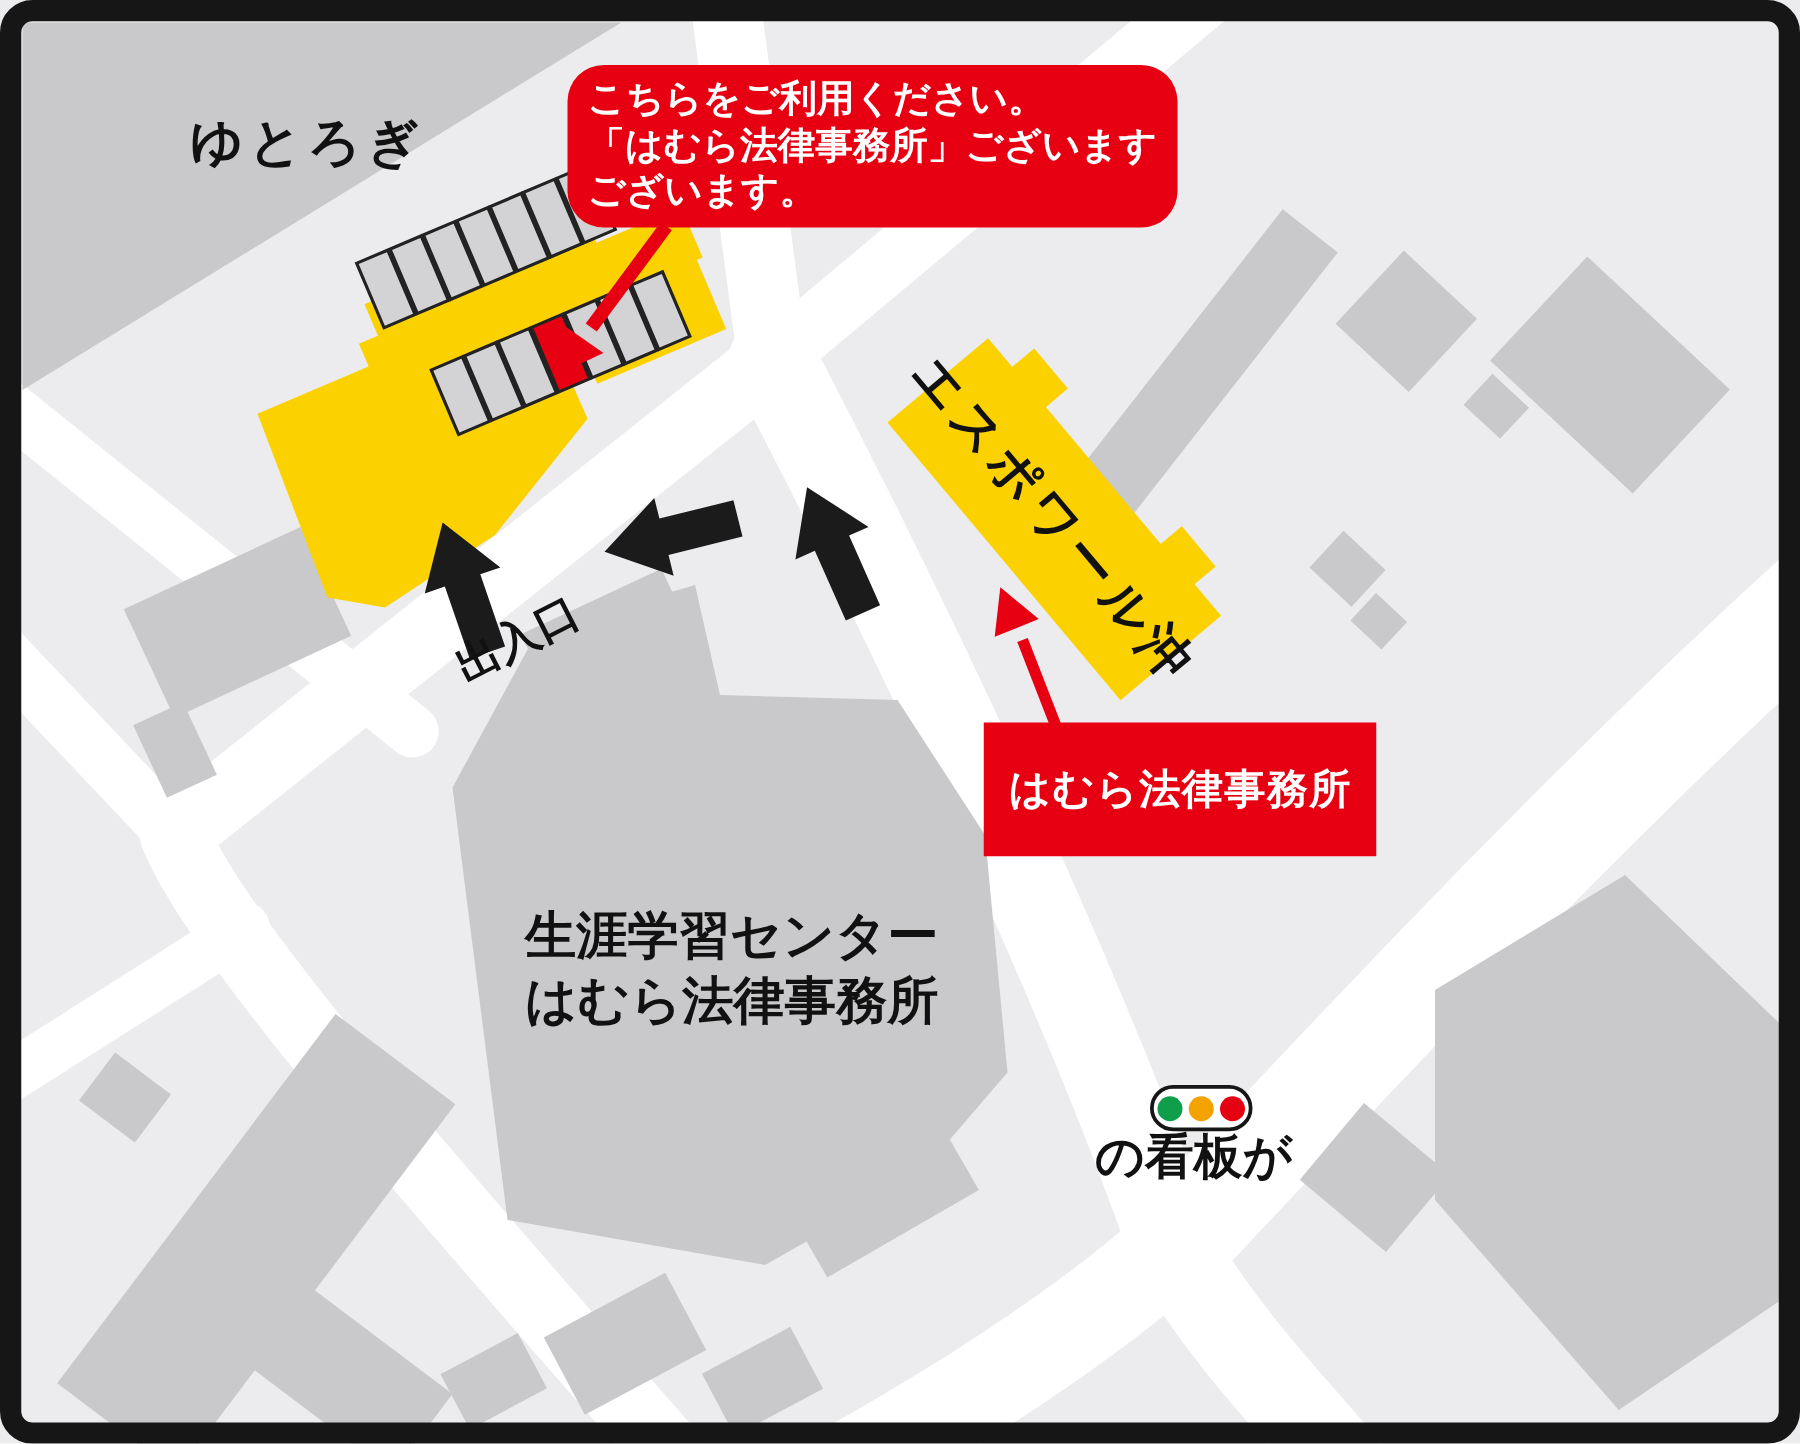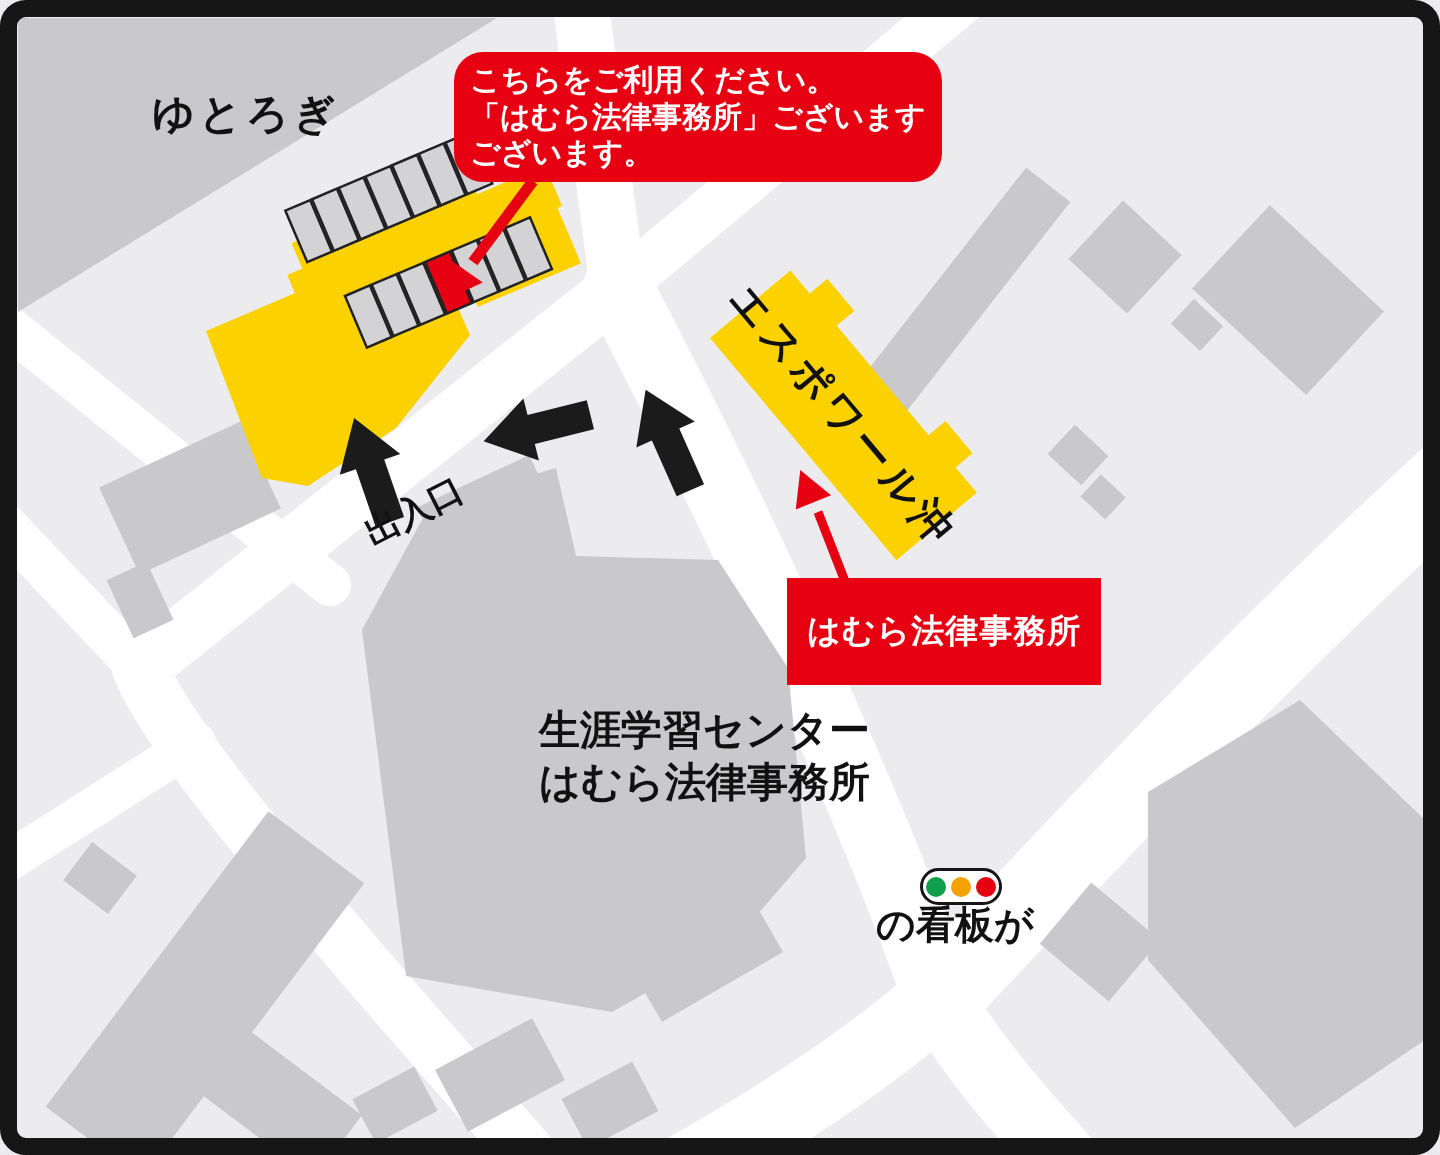--- a/index.html
+++ b/index.html
@@ -6,21 +6,21 @@
   #stage{position:relative;width:1440px;height:1155px;background:#ffffff;overflow:hidden;
          font-family:"Liberation Sans","DejaVu Sans",sans-serif;}
   #map-base{position:absolute;left:0;top:0;}
   .frame{position:absolute;left:0;top:0;right:0;bottom:0;border:17px solid #161616;border-radius:26px;pointer-events:none;z-index:50;}
   .lbl{position:absolute;color:#111;font-weight:600;white-space:nowrap;z-index:20;}
   .lbl-yutorogi{left:152px;top:86px;font-size:42px;letter-spacing:4px;}
   .lbl-exit{left:344px;top:488px;width:140px;font-size:35px;text-align:center;
             transform:rotate(-27deg);transform-origin:50% 50%;}
   .lbl-espoir{left:668px;top:388px;width:350px;font-size:41px;text-align:center;letter-spacing:5px;
               transform:rotate(50deg);transform-origin:50% 50%;font-weight:600;}
-  .lbl-center{left:420px;top:704px;width:450px;font-size:41px;line-height:1.28;text-align:right;white-space:normal;}
+  .lbl-center{left:420px;top:722px;width:450px;font-size:41px;line-height:1.28;text-align:left;white-space:normal;}
   .lbl-south{left:845px;top:898px;width:220px;font-size:39px;text-align:center;}
   .callout{position:absolute;background:#e60012;color:#ffffff;font-weight:bold;z-index:30;}
   .callout-1{left:454px;top:52px;padding:10px 16px;font-size:30px;line-height:1.22;border-radius:29px;}
   .callout-2{left:787px;top:578px;padding:31px 20px;font-size:33px;letter-spacing:1px;}
   .tl-pill{position:absolute;left:920px;top:868px;width:82px;height:37px;background:#fff;
            border:3px solid #161616;border-radius:20px;display:flex;align-items:center;
            justify-content:center;gap:5px;box-sizing:border-box;z-index:21;}
   .tl-dot{width:20px;height:20px;border-radius:50%;}
   .stall{fill:#d3d3d5;stroke:#222222;stroke-width:2.5;}
   .stall.reserved{fill:#e60012;}

